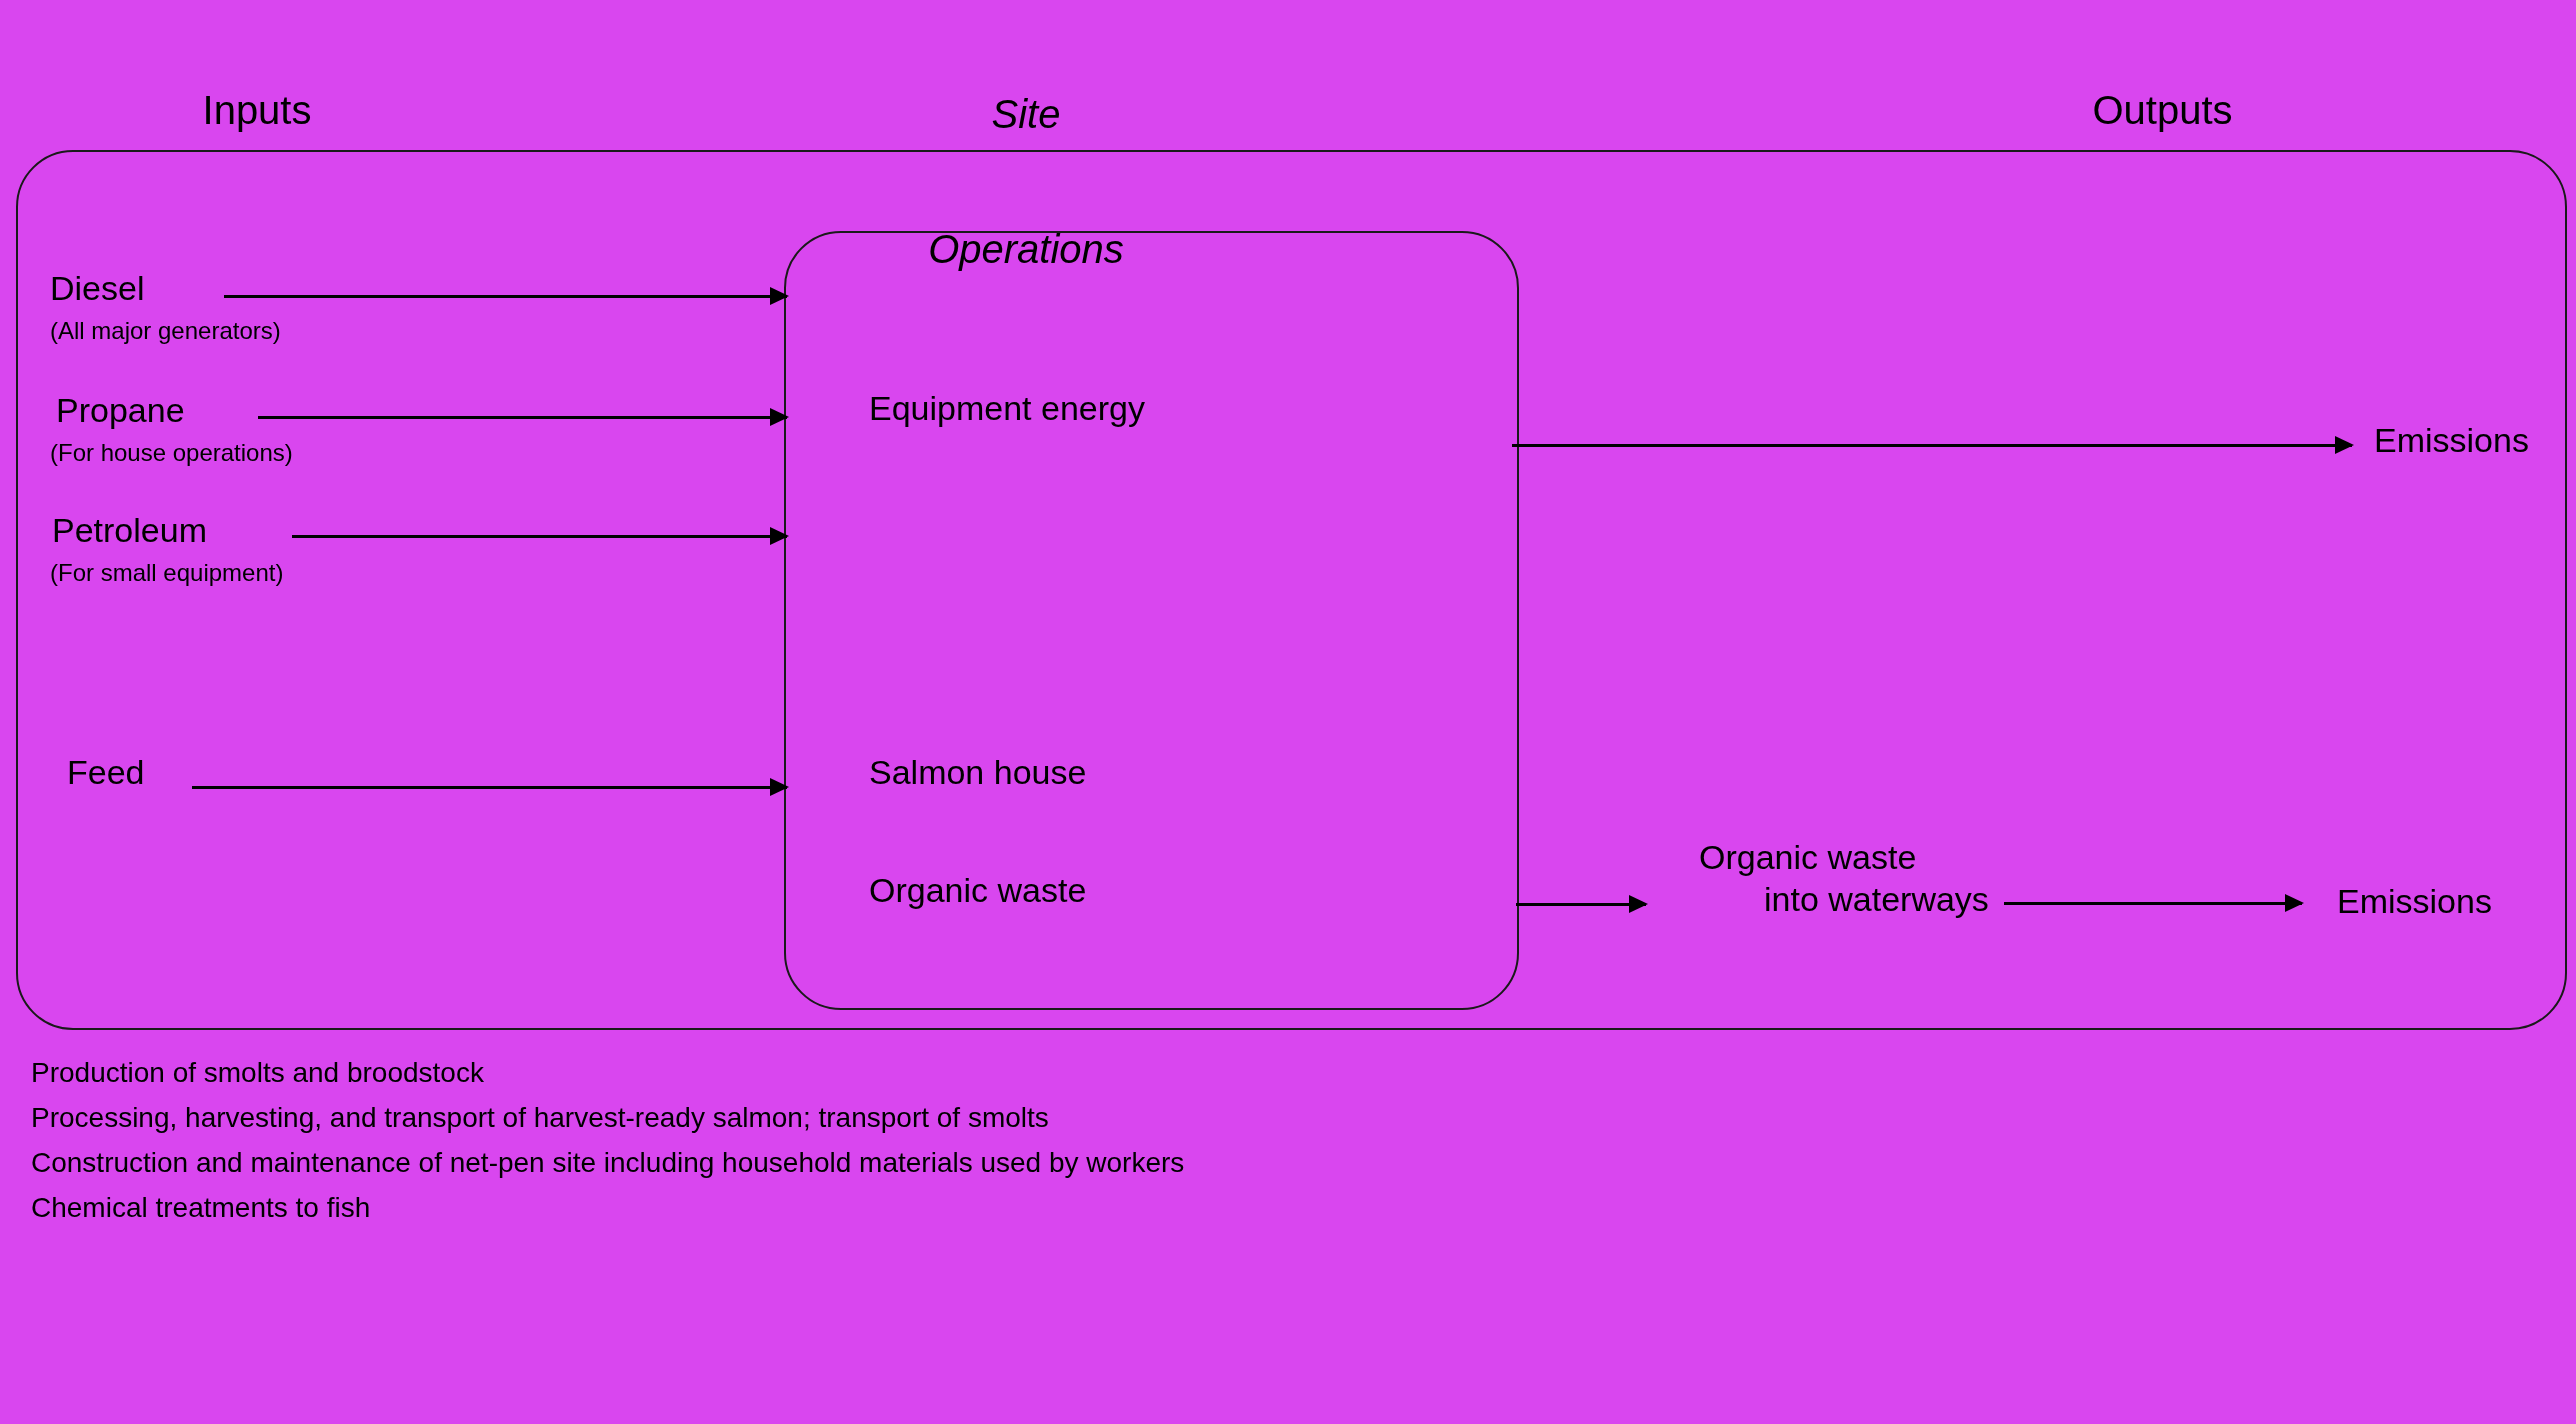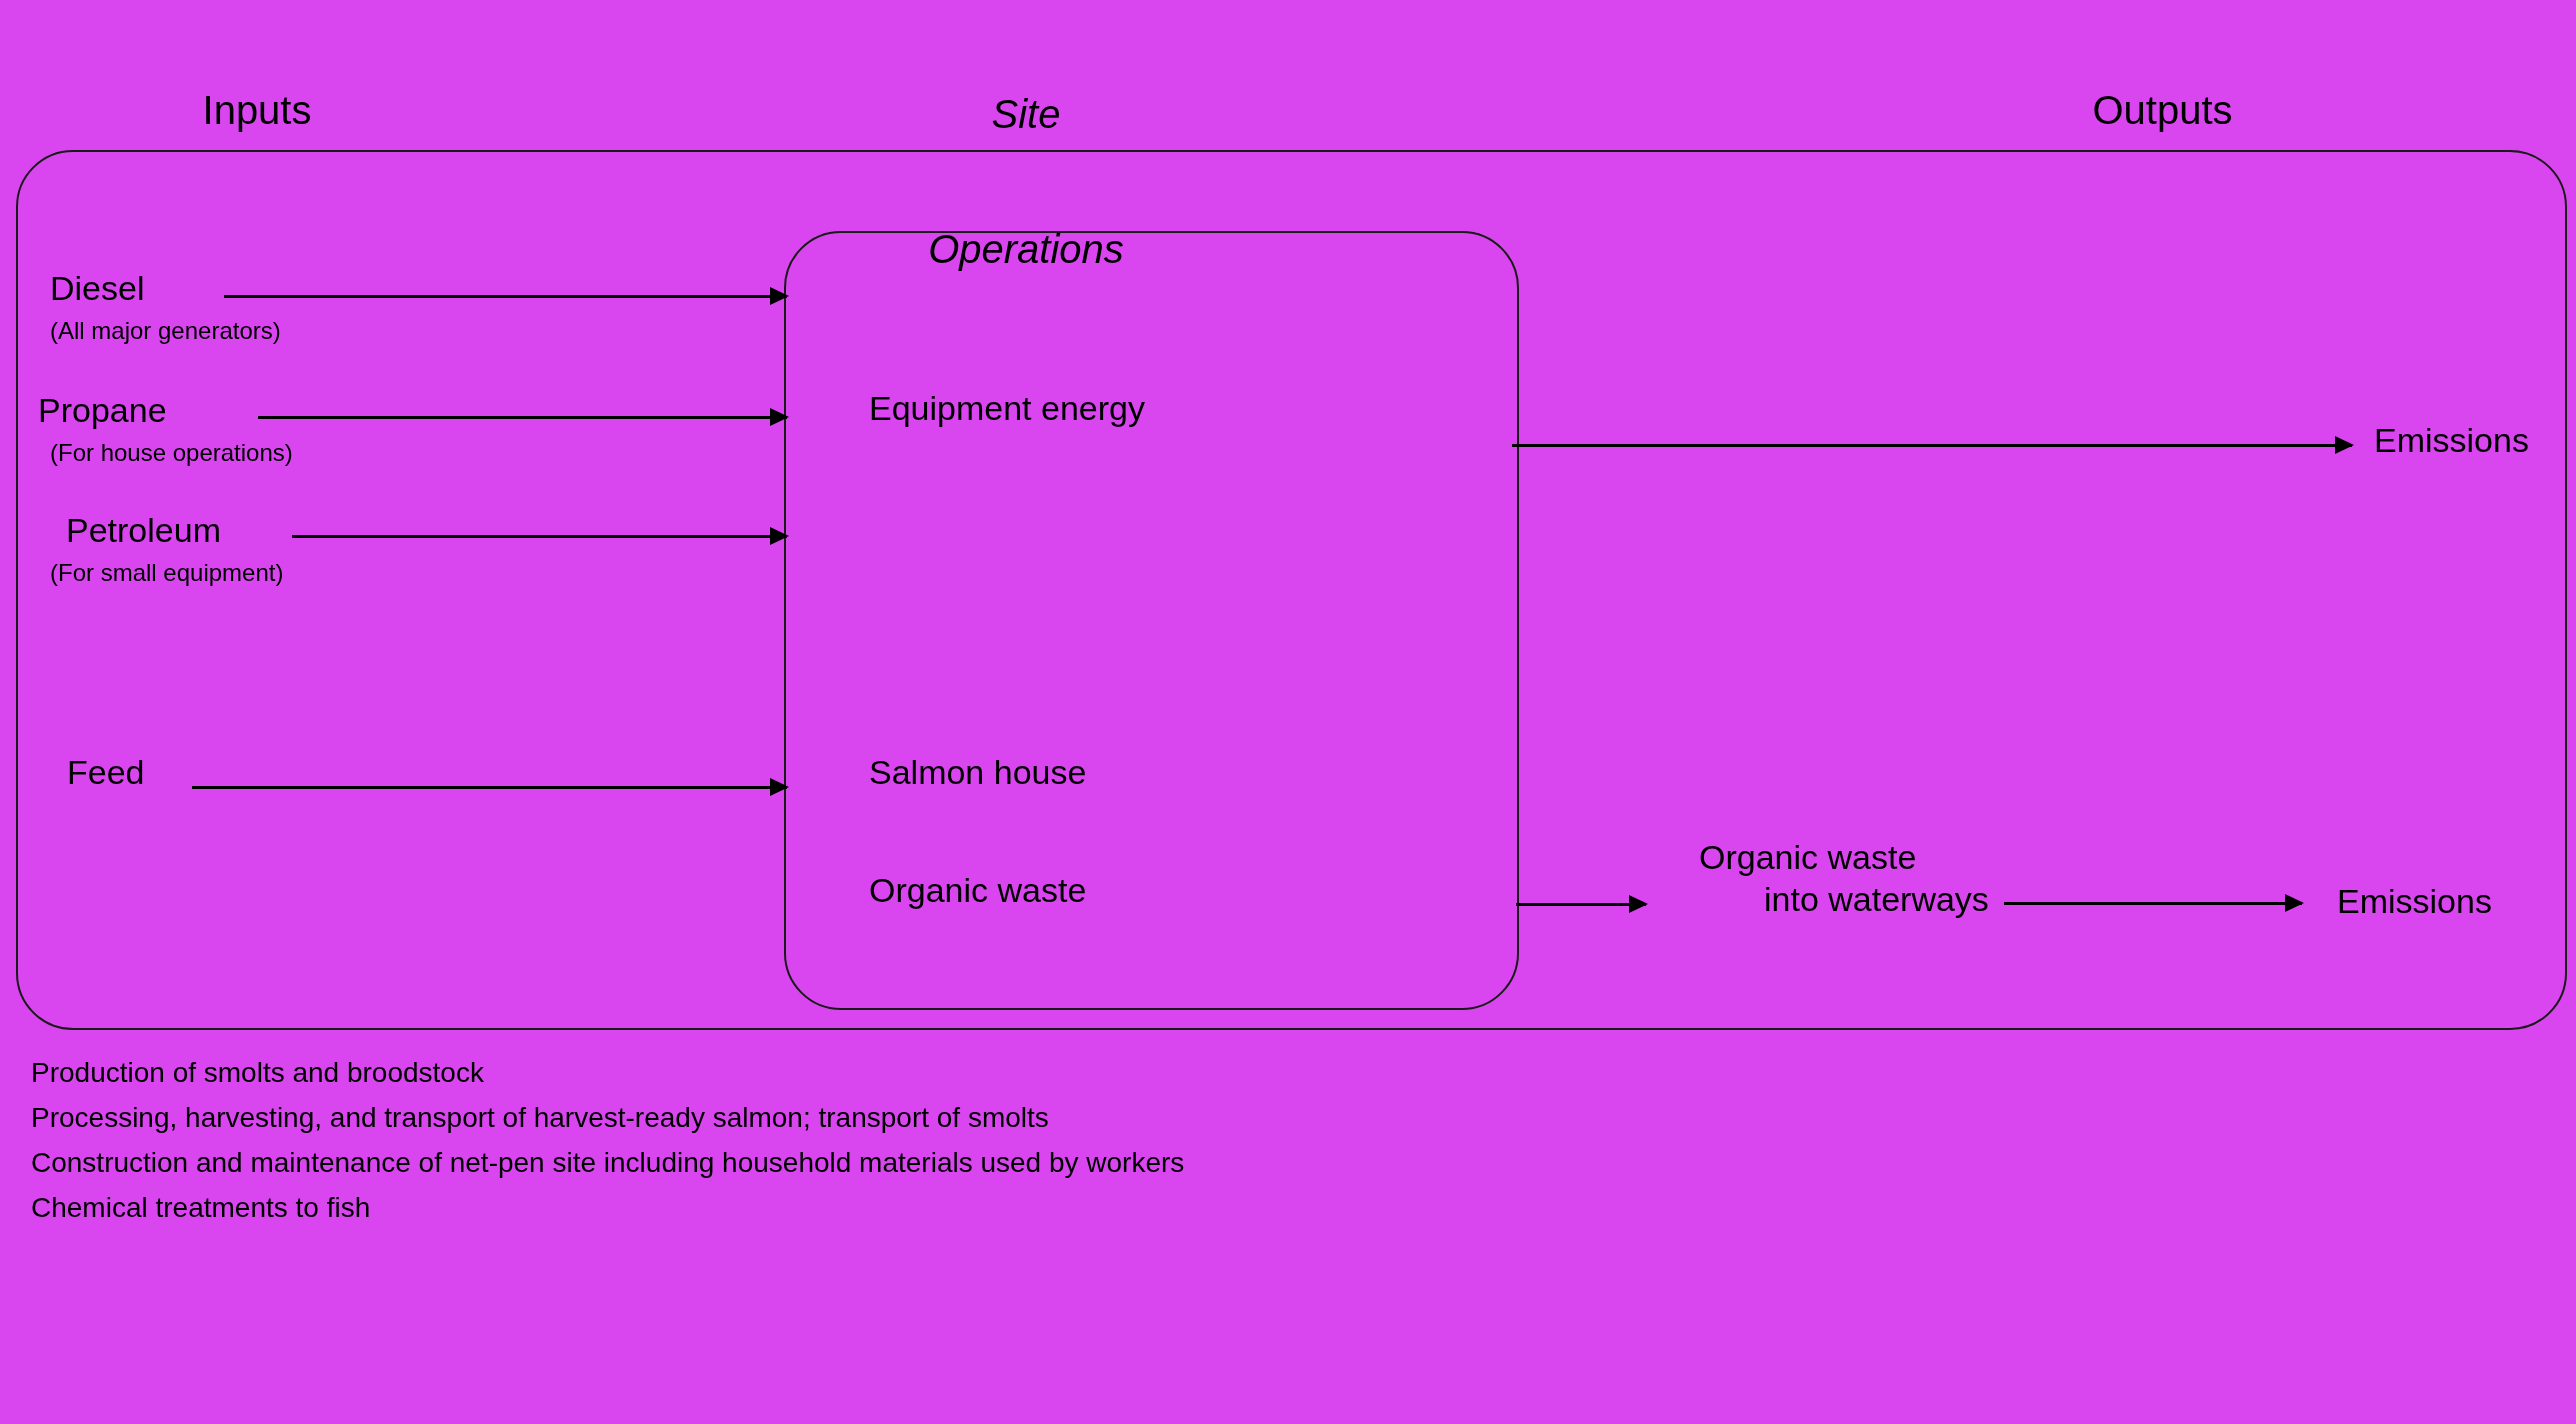--- a/index.html
+++ b/index.html
@@ -62,23 +62,23 @@
     position: absolute;
     font-size: 24px;
     line-height: 43px;
     color: #000;
     white-space: pre;
   }
 
   
   #lbl-diesel      { left: 50px; top: 267px; }
   #lbl-diesel-sub  { left: 50px; top: 309px; }
-  #lbl-propane     { left: 38px; top: 389px; }
+  #lbl-propane     { left: 56px; top: 389px; }
   #lbl-propane-sub { left: 50px; top: 431px; }
-  #lbl-petroleum   { left: 66px; top: 509px; }
+  #lbl-petroleum   { left: 52px; top: 509px; }
   #lbl-petrol-sub  { left: 50px; top: 551px; }
   #lbl-feed        { left: 67px; top: 751px; }
 
   
   #lbl-equipment   { left: 869px; top: 387px; }
   #lbl-salmonfeed  { left: 869px; top: 751px; }
   #lbl-organic     { left: 869px; top: 869px; }
 
   
   #lbl-emissions-1 { left: 2374px; top: 419px; }

